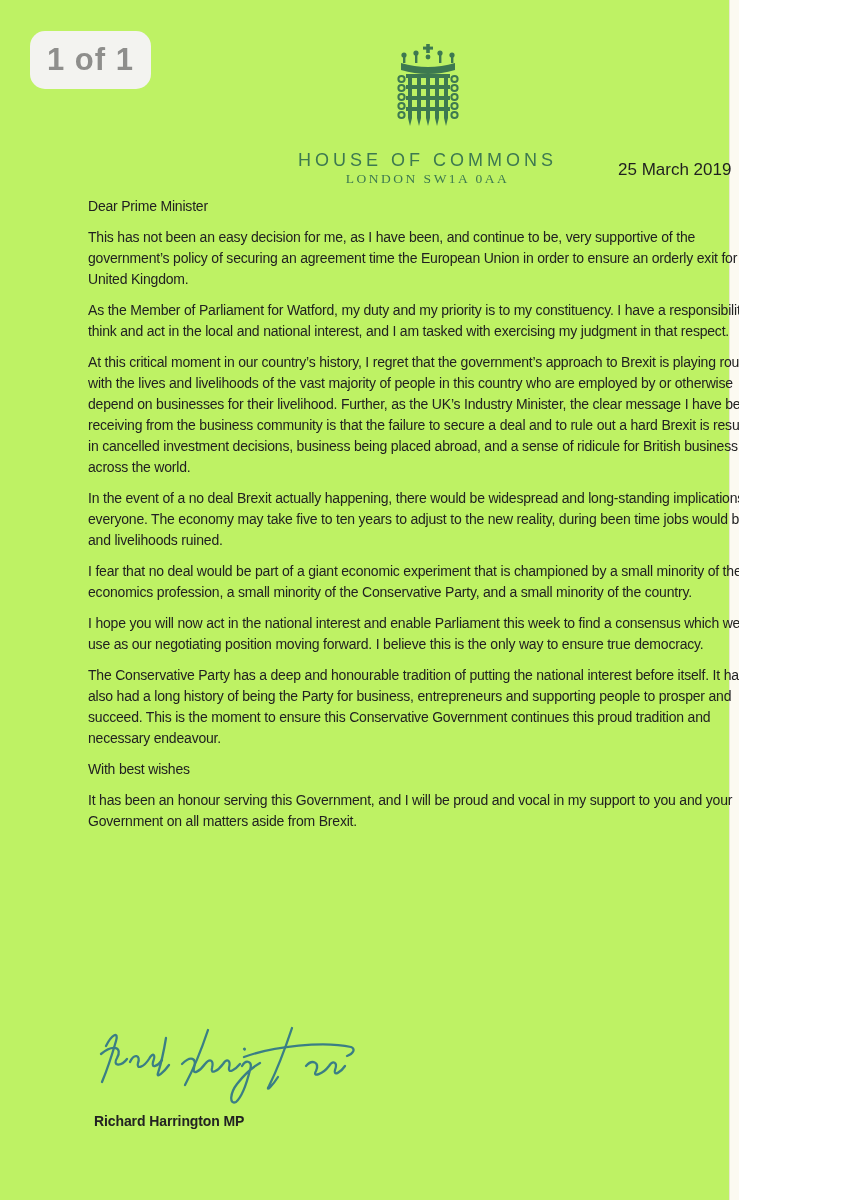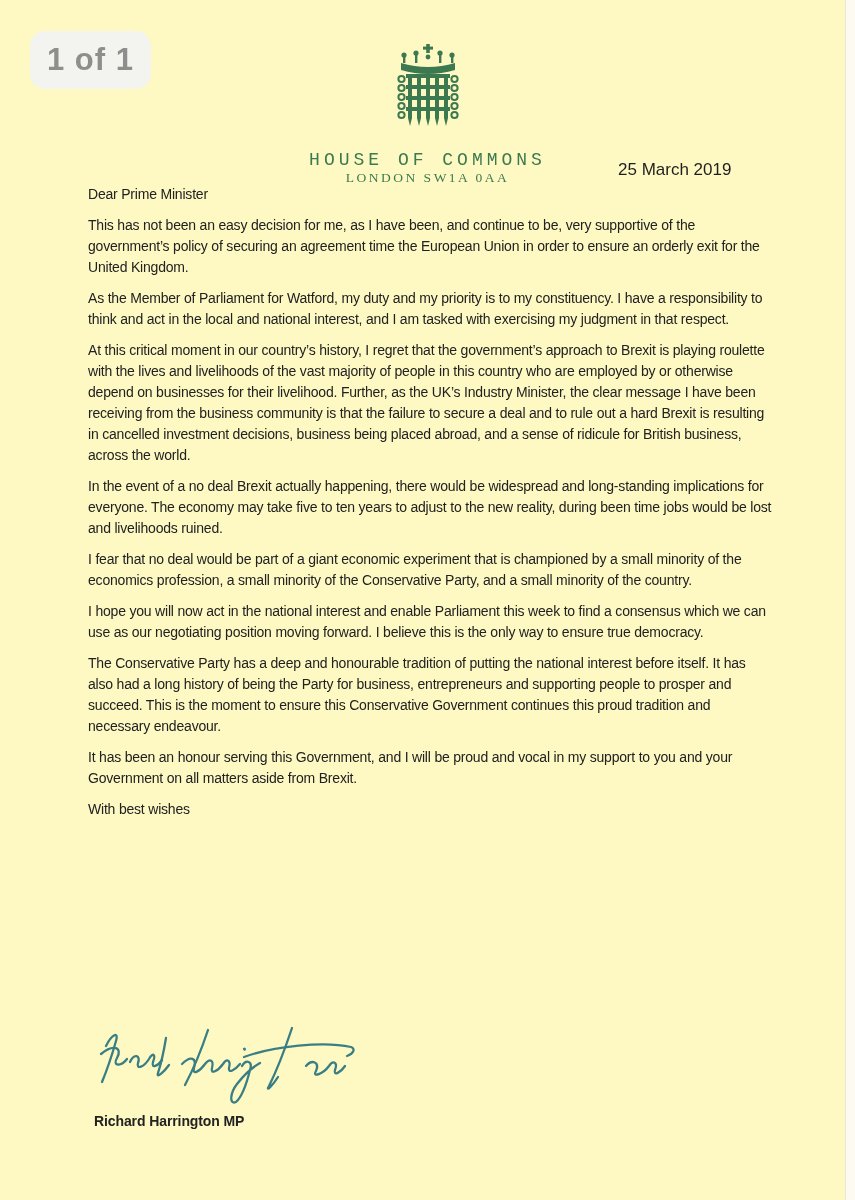--- a/index.html
+++ b/index.html
@@ -1,54 +1,54 @@
 <!DOCTYPE html>
 <html><head>
 <meta charset="utf-8">
 <style>
   html, body { margin: 0; padding: 0; }
   .page {
     position: relative;
-    width: 855px;
+    width: 739px;
     height: 1200px;
-    background: #fef9c3;
+    background: #bef264;
     overflow: hidden;
     font-family: "Liberation Sans", sans-serif;
   }
   
   .scan-edge {
     position: absolute; right: 0; top: 0; bottom: 0; width: 9px;
     background: #fcfaf1; border-left: 1px solid #eae6d5;
   }
   
   .page-badge {
     position: absolute; left: 30px; top: 31px;
     width: 121px; height: 58px;
     background: #f3f3f0; border-radius: 15px;
     display: flex; align-items: center; justify-content: center;
     color: #8e8e8c; font-size: 31px; font-weight: 600; letter-spacing: 1px;
   }
   
   .letterhead { position: absolute; top: 44px; left: 0; width: 855px; text-align: center; }
   .crest { display: inline-block; }
   .hoc-title {
-    font-family: Liberation Mono, monospace; color: #3d7950;
+    font-family: Liberation Sans, sans-serif; color: #3d7950;
     font-size: 18px; letter-spacing: 4px; margin-top: 14px; font-weight: 500;
   }
   .hoc-address {
     font-family: "Liberation Serif", serif; color: #3d7950;
     font-size: 13.5px; letter-spacing: 2.5px; margin-top: 0; font-weight: 400;
   }
   .letter-date {
     position: absolute; left: 618px; top: 160px;
     font-size: 17px; color: #1f1f1f;
   }
   
   .letter-body {
-    position: absolute; left: 88px; top: 184px; width: 684px;
+    position: absolute; left: 88px; top: 196px; width: 684px;
     font-size: 14px; line-height: 21px; letter-spacing: -0.2px; color: #212121;
   }
   .letter-body p { margin: 0 0 10px 0; }
   
   .signature { position: absolute; left: 92px; top: 1022px; }
   .signed-name {
     position: absolute; left: 94px; top: 1113px;
     font-size: 14px; font-weight: 700; color: #222222; letter-spacing: -0.1px;
   }
 </style>
@@ -117,22 +117,22 @@
 
   <div class="letter-body">
     <p>Dear Prime Minister</p>
     <p>This has not been an easy decision for me, as I have been, and continue to be, very supportive of the government’s policy of securing an agreement time the European Union in order to ensure an orderly exit for the United Kingdom.</p>
     <p>As the Member of Parliament for Watford, my duty and my priority is to my constituency. I have a responsibility to think and act in the local and national interest, and I am tasked with exercising my judgment in that respect.</p>
     <p>At this critical moment in our country’s history, I regret that the government’s approach to Brexit is playing roulette with the lives and livelihoods of the vast majority of people in this country who are employed by or otherwise depend on businesses for their livelihood. Further, as the UK’s Industry Minister, the clear message I have been receiving from the business community is that the failure to secure a deal and to rule out a hard Brexit is resulting in cancelled investment decisions, business being placed abroad, and a sense of ridicule for British business, across the world.</p>
     <p>In the event of a no deal Brexit actually happening, there would be widespread and long-standing implications for everyone. The economy may take five to ten years to adjust to the new reality, during been time jobs would be lost and livelihoods ruined.</p>
     <p>I fear that no deal would be part of a giant economic experiment that is championed by a small minority of the economics profession, a small minority of the Conservative Party, and a small minority of the country.</p>
     <p>I hope you will now act in the national interest and enable Parliament this week to find a consensus which we can use as our negotiating position moving forward. I believe this is the only way to ensure true democracy.</p>
     <p>The Conservative Party has a deep and honourable tradition of putting the national interest before itself. It has also had a long history of being the Party for business, entrepreneurs and supporting people to prosper and succeed. This is the moment to ensure this Conservative Government continues this proud tradition and necessary endeavour.</p>
+    <p>With best wishes</p>
     <p>It has been an honour serving this Government, and I will be proud and vocal in my support to you and your Government on all matters aside from Brexit.</p>
-    <p>With best wishes</p>
   </div>
 
   <div class="signature">
     <svg width="272" height="92" viewBox="0 0 272 92" fill="none" xmlns="http://www.w3.org/2000/svg">
       <g stroke="#3a7e85" stroke-width="2.3" stroke-linecap="round" fill="none">
 
         <path d="M14,24 C20,12 27,9 24,19 C20,33 15,48 10,60"></path>
         <path d="M9,32 C21,22 31,25 25,36 C20,44 29,45 35,37"></path>
         <path d="M38,40 C42,31 49,33 46,41 C44,48 52,45 57,37 C61,30 64,32 61,40 C59,47 66,44 70,38"></path>
         <path d="M74,16 C72,28 69,42 66,51 C64,57 72,50 77,43"></path>

